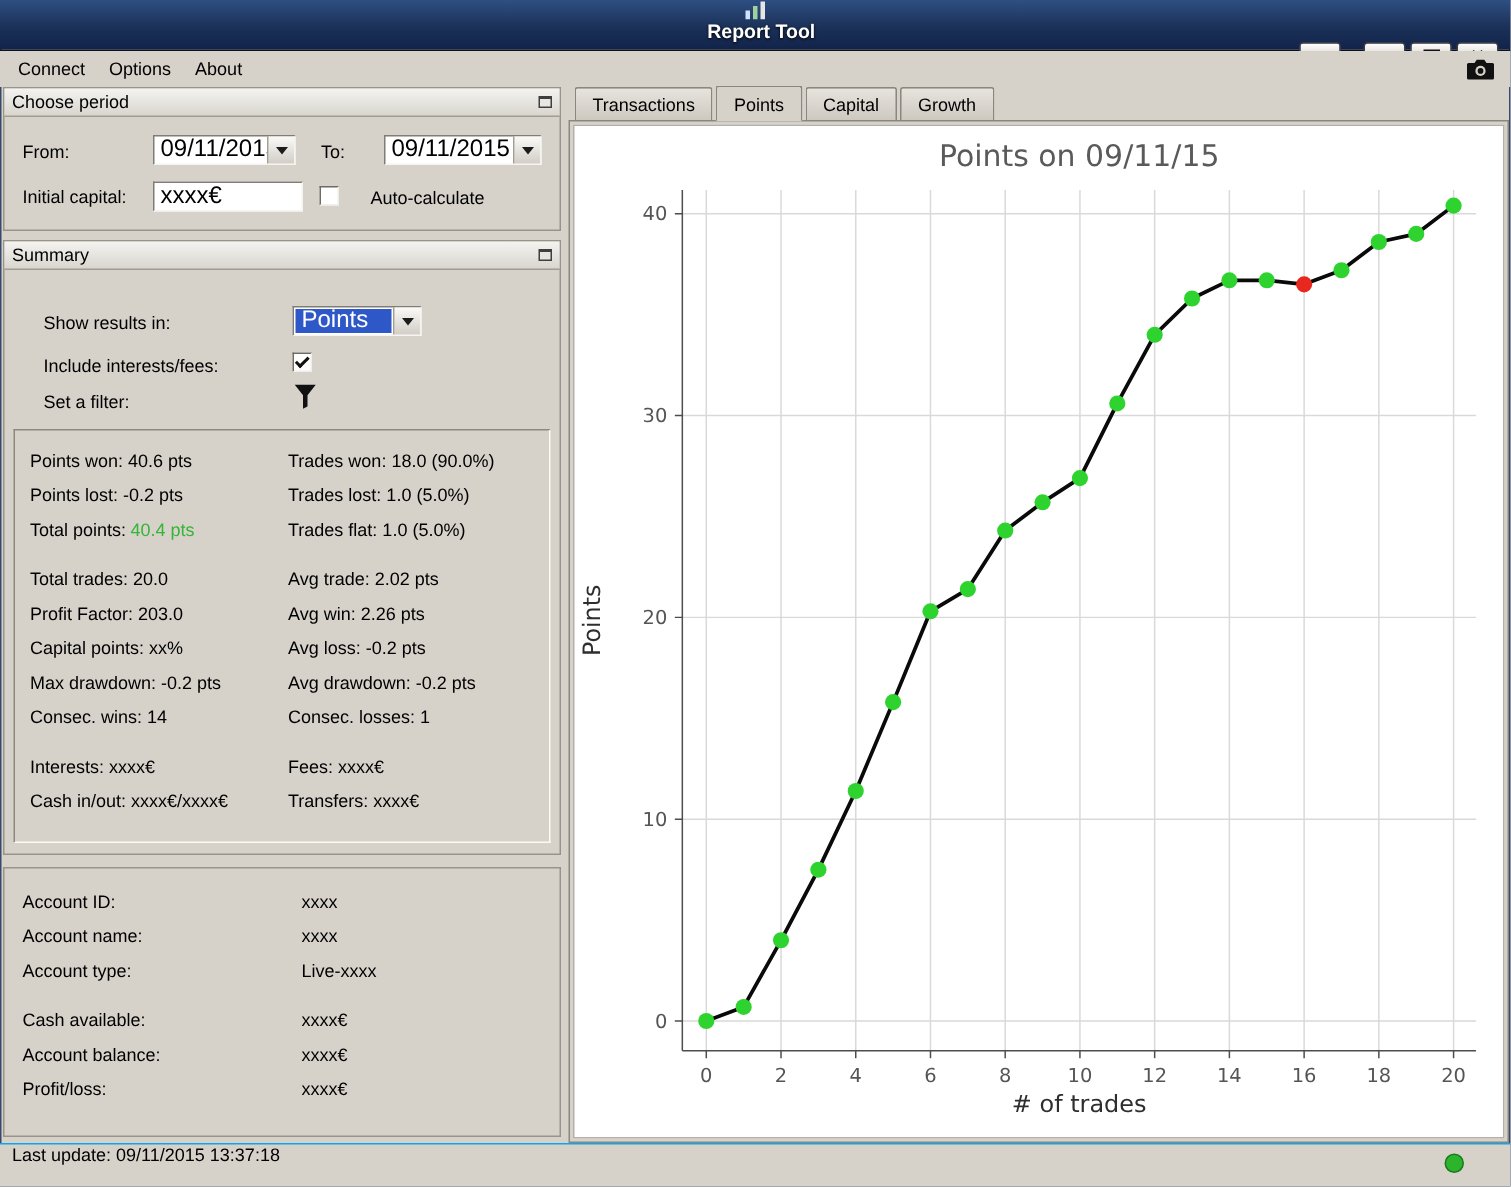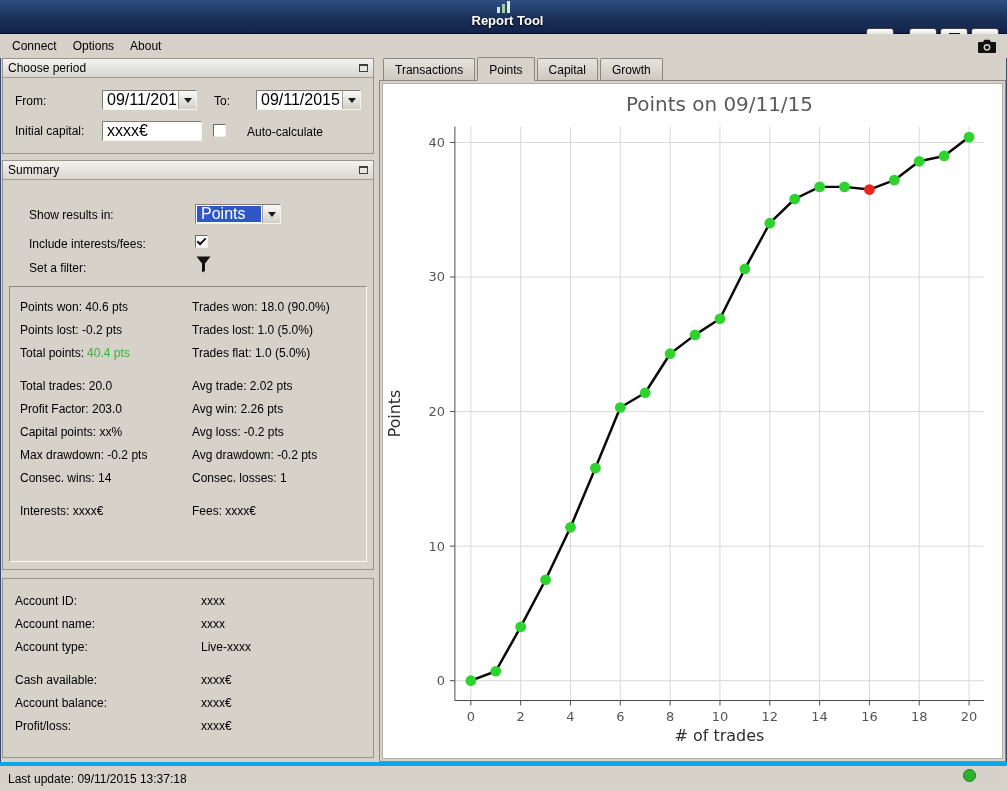--- a/index.html
+++ b/index.html
@@ -67,21 +67,21 @@
     border:1px solid #8a877f;background:var(--window-bg,#d6d2ca);padding:2px;}
   .chart-surface{width:100%;height:100%;box-sizing:border-box;background:#fff;border:1px solid #b4b0a8;}
   .chart-surface svg{width:100%;height:100%;display:block;}
   svg .grid{stroke:#d9d9d9;stroke-width:1;}
   svg .axis{stroke:#4d4d4d;stroke-width:1;}
   svg .tick{font-family:"DejaVu Sans",sans-serif;font-size:13px;fill:#555;}
   svg .chart-title{font-family:"DejaVu Sans",sans-serif;font-size:20px;fill:#5a5a5a;}
   svg .axis-label{font-family:"DejaVu Sans",sans-serif;font-size:16px;fill:#2e2e2e;}
   
   .statusbar{position:absolute;left:0;top:762px;width:100%;height:29px;box-sizing:border-box;
-    display:flex;align-items:center;padding:0 8px;background:var(--window-bg,#d6d2ca);border-top:4px solid #0ea5e9;}
+    display:flex;align-items:flex-start;padding:0 8px;background:var(--window-bg,#d6d2ca);border-top:1px solid #0ea5e9;}
   .status-dot{position:absolute;left:963px;top:769px;width:11px;height:11px;border-radius:50%;
     background:var(--status-dot,#2db42d);border:1px solid #1d7a1d;}
 </style>
 </head>
 <body>
 
 <div class="titlebar">
   <span style="display:flex;">
     <svg width="15" height="13" viewBox="0 0 15 13">
         <rect x="1" y="7" width="3" height="6" fill="#cfe2ff"></rect>
@@ -208,20 +208,24 @@
         <span class="c2">Avg drawdown: -0.2 pts</span>
       </div>
       <div class="srow">
         <span class="c1">Consec. wins: 14</span>
         <span class="c2">Consec. losses: 1</span>
       </div>
       <div class="sgap"></div>
       <div class="srow">
         <span class="c1">Interests: xxxx€</span>
         <span class="c2">Fees: xxxx€</span>
+      </div>
+      <div class="srow">
+        <span class="c1">Cash in/out: xxxx€/xxxx€</span>
+        <span class="c2">Transfers: xxxx€</span>
       </div>
     </div>
   </div>
 </div>
 
 <div class="panel" style="left:2px;top:578px;width:372px;height:180px;">
   <div class="panel-body acct-rows">
     <div class="arow">
       <span class="alabel">Account ID:</span>
       <span class="avalue">xxxx</span>

